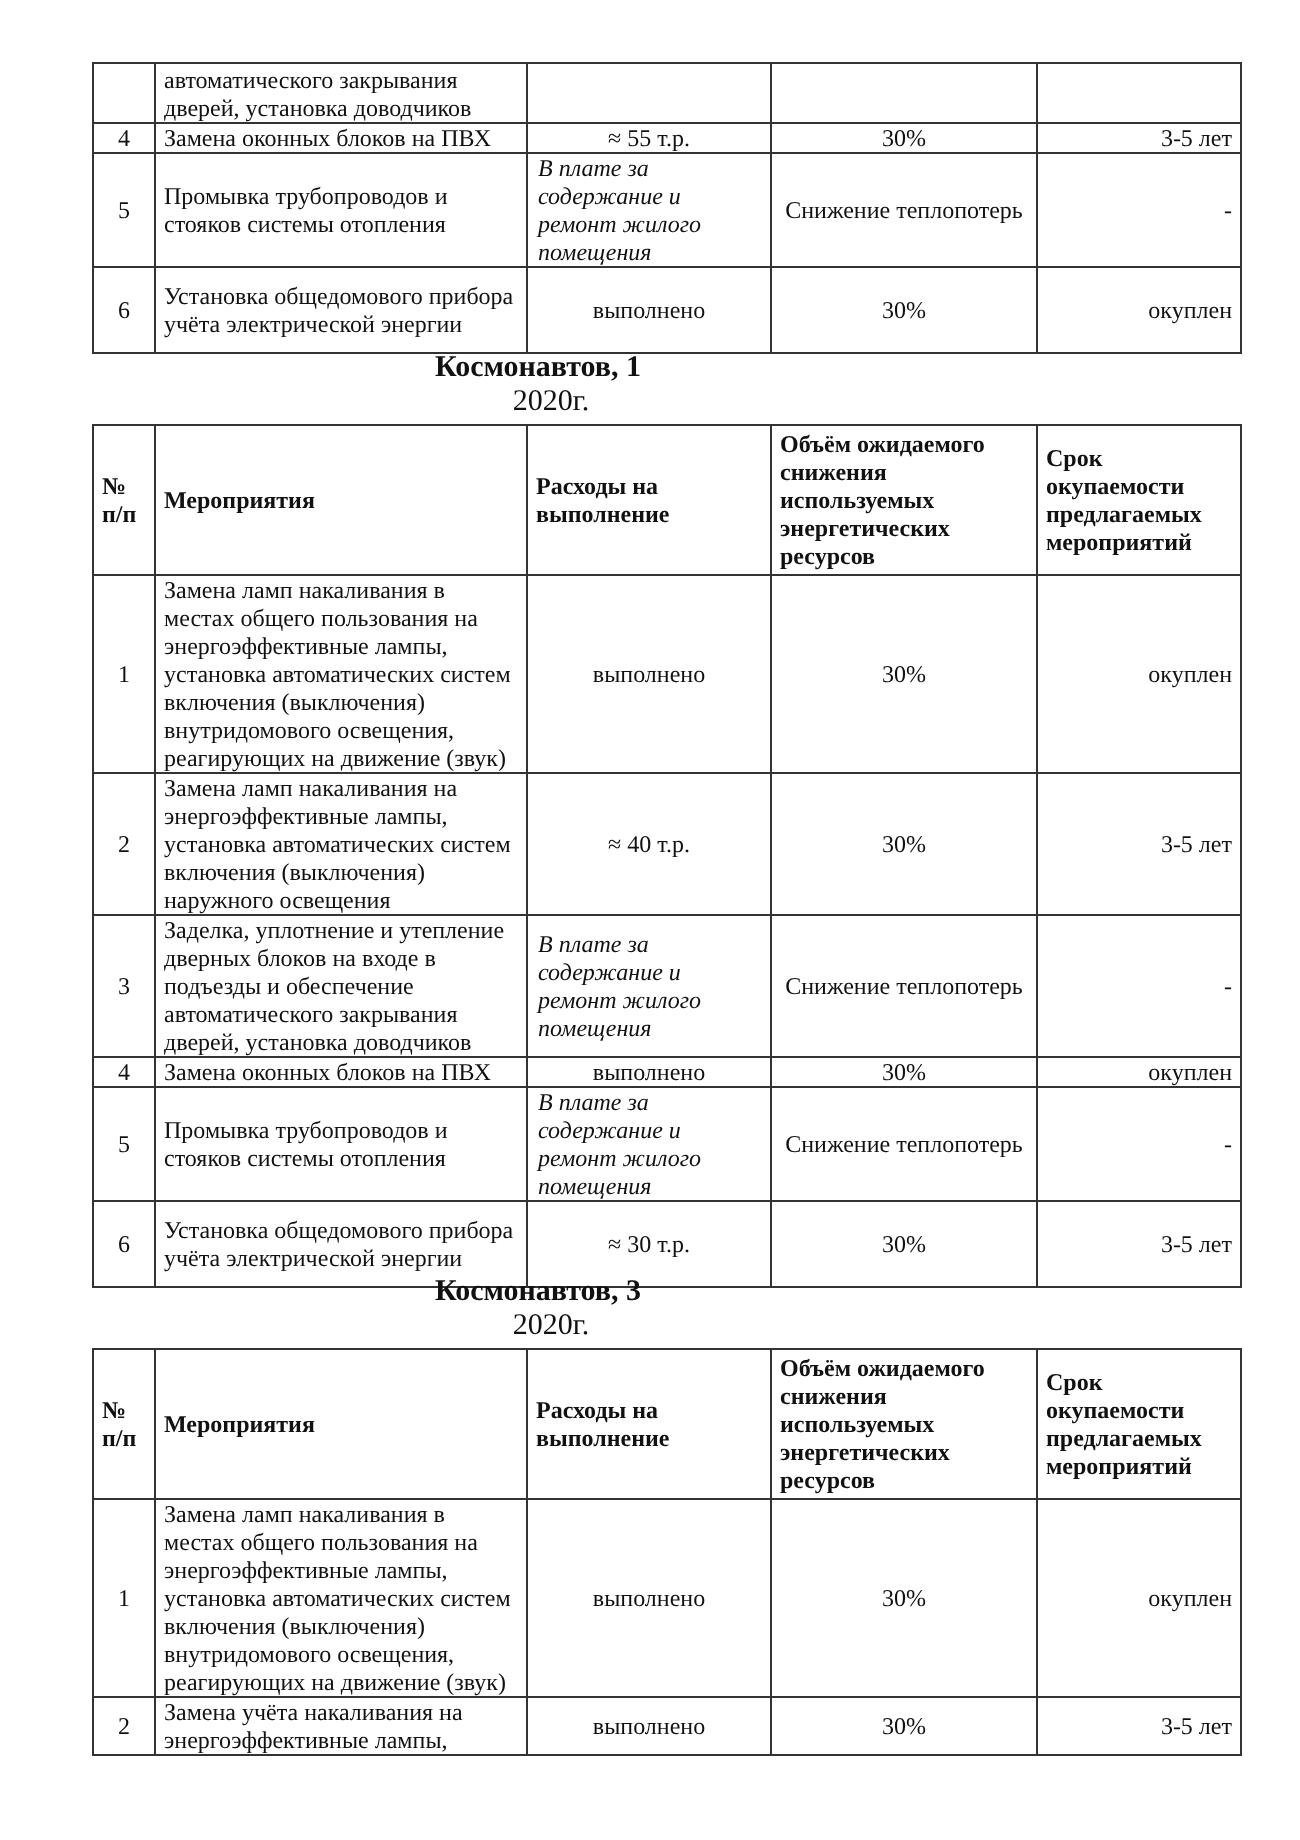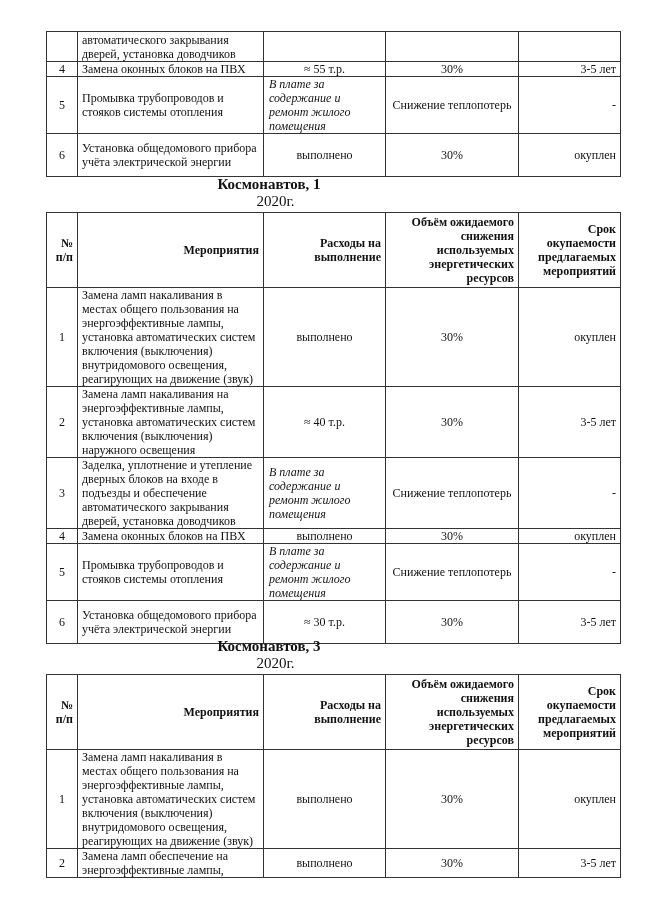--- a/index.html
+++ b/index.html
@@ -32,21 +32,21 @@
       line-height: 14px;
     }
     table.grid td, table.grid th {
       border: 1px solid #333;
       padding: 0 4px;
       vertical-align: middle;
       overflow: hidden;
     }
     table.grid th {
       font-weight: bold;
-      text-align: right;
+      text-align: left;
       line-height: 14px;
     }
     col.c1 { width: 31px; }
     col.c2 { width: 186px; }
     col.c3 { width: 122px; }
     col.c4 { width: 133px; }
     col.c5 { width: 102px; }
     td.num { text-align: center; padding: 0; }
     td.act { text-align: left; padding-left: 5px; }
     td.cost { text-align: center; margin-left: 28px; }
@@ -206,21 +206,21 @@
     <tbody>
       <tr style="height:97px;">
         <td class="num">1</td>
         <td class="act">Замена ламп накаливания в местах общего пользования на энергоэффективные лампы, установка автоматических систем включения (выключения) внутридомового освещения, реагирующих на движение (звук)</td>
         <td class="cost">выполнено</td>
         <td class="vol">30%</td>
         <td class="pay">окуплен</td>
       </tr>
       <tr style="height:29px;">
         <td class="num">2</td>
-        <td class="act">Замена ламп обеспечение на энергоэффективные лампы,</td>
+        <td class="act">Замена учёта накаливания на энергоэффективные лампы,</td>
         <td class="cost">выполнено</td>
         <td class="vol">30%</td>
         <td class="pay">3-5 лет</td>
       </tr>
     </tbody>
   </table>
 
 </div>
 
 </body></html>

